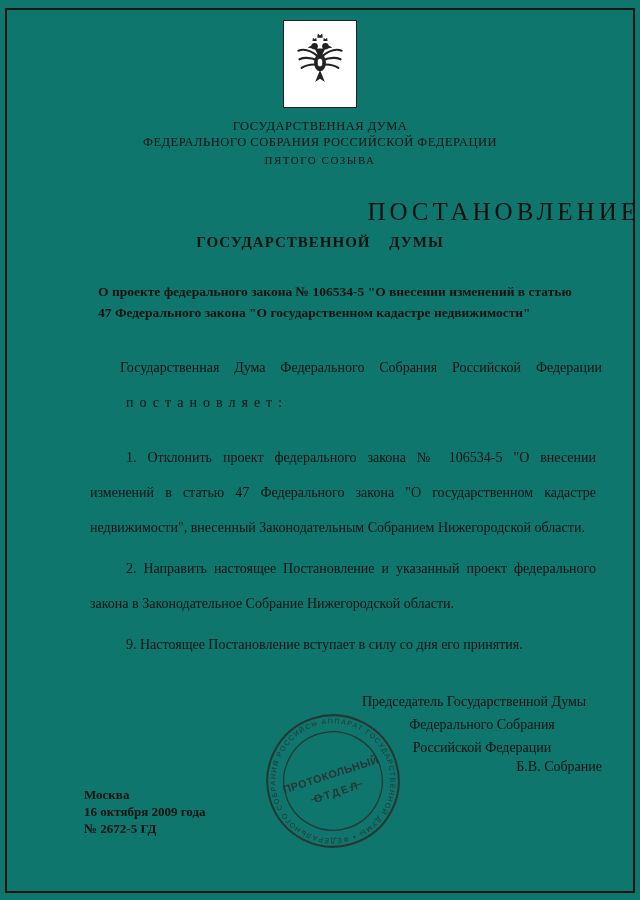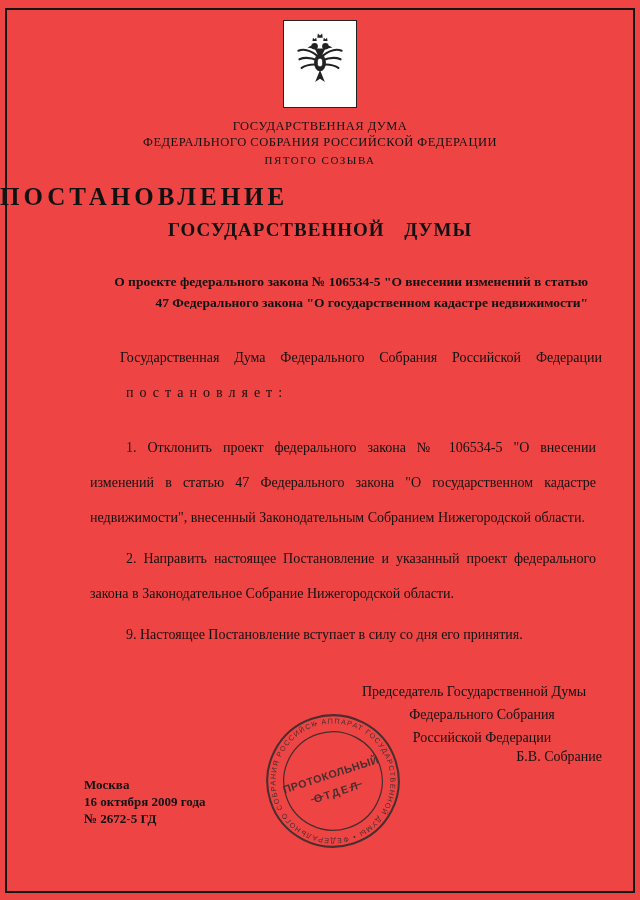--- a/index.html
+++ b/index.html
@@ -1,53 +1,53 @@
 <!DOCTYPE html>
 <html><head>
 <meta charset="utf-8">
 <style>
   html,body{margin:0;padding:0;background:#ffffff;}
   .page{
     position:relative;
     width:640px;height:900px;
-    background:#ef4444;
+    background:#0f766e;
     font-family:"Liberation Serif", serif;
     color:#111;
     overflow:hidden;
   }
   .page-border{
     position:absolute; inset:8px 5px 7px 5px;
     border:2px solid #151515;
     pointer-events:none;
   }
   .emblem-box{
     width:72px;height:86px;
     margin:20px auto 10px auto;
     border:1.5px solid #222;
     display:flex;align-items:center;justify-content:center;
     background:#fff;
   }
   .org-header{text-align:center; line-height:1.3;}
   .org-line{font-size:12.5px; letter-spacing:0.5px;}
   .org-line3{font-size:11px; letter-spacing:1.5px; margin-top:2px;}
   .doc-type{
-    text-align:left; font-size:25px; font-weight:bold;
-    letter-spacing:4px; margin-top:16px;
+    text-align:right; font-size:25px; font-weight:normal;
+    letter-spacing:4px; margin-top:31px;
   }
   .doc-org{
-    text-align:center; font-size:19px; font-weight:bold;
+    text-align:center; font-size:15px; font-weight:bold;
     letter-spacing:1px; word-spacing:14px; margin-top:8px;
   }
   .content{
     margin-left:84px; margin-right:38px;
   }
   .doc-title{
     margin:30px auto 0 auto;
     width:490px;
-    text-align:right;
+    text-align:left;
     font-weight:bold;
     font-size:13.5px;
     line-height:1.6;
   }
   .body-text{margin-top:26px; font-size:14px;}
   .preamble-line{
     text-indent:36px;
     text-align:justify;
     text-align-last:justify;
     line-height:2.5;

